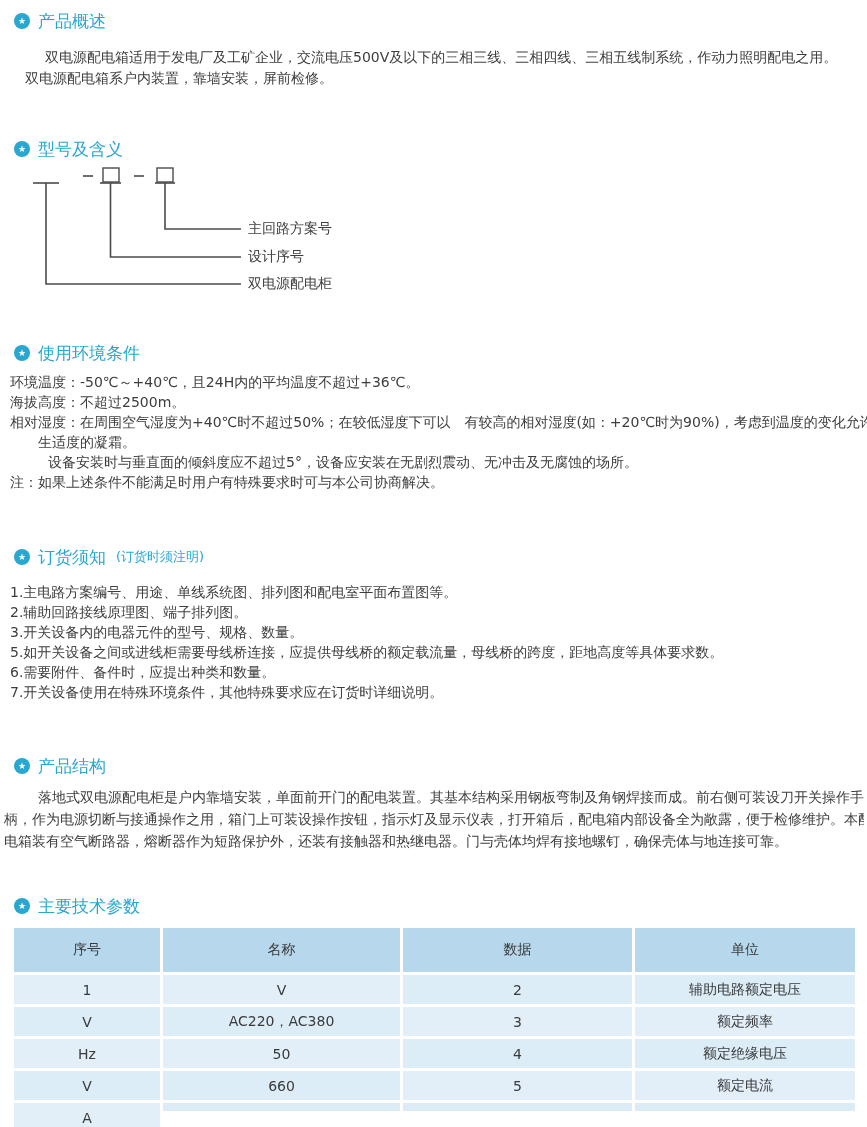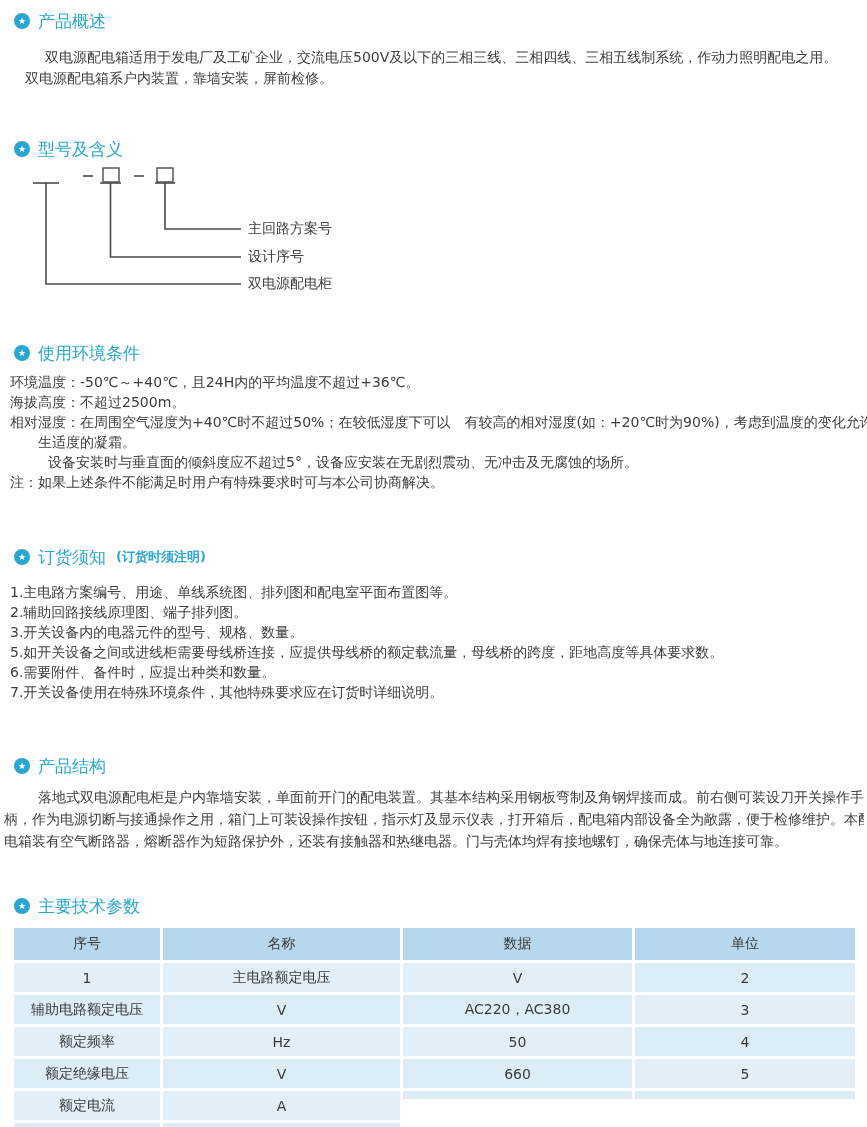--- a/index.html
+++ b/index.html
@@ -11,41 +11,41 @@
   }
   .section-heading{
     position:absolute;left:14px;display:flex;align-items:center;gap:8px;
     color:#29a7d0;font-size:17px;line-height:20px;white-space:nowrap;
   }
   .icon-star{
     width:16px;height:16px;border-radius:50%;background:#29a7d0;color:#fff;
     display:flex;align-items:center;justify-content:center;
     font-size:9px;line-height:16px;flex:0 0 16px;
   }
-  .heading-sub{font-size:13px;margin-left:2px;font-weight:bold;}
+  .heading-sub{font-size:13px;margin-left:2px;}
   .textblock{position:absolute;line-height:20px;white-space:nowrap;}
   .line{white-space:nowrap;}
   .ov-block{left:25px;top:47px;line-height:21px;}
   .ov-line1{padding-left:20px;}
   .env-block{left:10px;top:372px;width:857px;overflow:hidden;}
   .env-ind28{padding-left:28px;}
   .env-ind38{padding-left:38px;}
   .order-block{left:10px;top:582px;}
   .struct-block{left:4px;top:786px;width:860px;line-height:22px;overflow:hidden;}
   .st-line1{padding-left:34px;}
   .diagram{position:absolute;left:0;top:160px;}
   .params-table{
     position:absolute;left:14px;top:928px;width:841px;
     display:grid;grid-template-columns:146px 237px 229px 1fr;gap:3px;
   }
   .cell{
     display:flex;align-items:center;justify-content:center;
     font-size:14px;color:#3a3a3a;
   }
-  .th{height:32px;background:#b7d8ec;text-align:right;}
+  .th{height:44px;background:#b7d8ec;text-align:right;}
   .td{height:29px;background:#e2eff9;}
   .td-alt{background:#ddedf7;}
   .strip{height:8px;background:#dcecf7;}
 </style>
 </head>
 <body>
 
 <div class="section-heading" style="top:11px">
   <span class="icon-star">★</span>
   <span>产品概述</span>
@@ -129,21 +129,20 @@
   <span>主要技术参数</span>
 </div>
 
 <div class="params-table">
   <div class="cell th">序号</div>
   <div class="cell th">名称</div>
   <div class="cell th">数据</div>
   <div class="cell th">单位</div>
 
   <div class="cell td">1</div>
-  <div class="cell td">主电路额定电压</div>
   <div class="cell td">V</div>
 
   <div class="cell td td-alt">2</div>
   <div class="cell td td-alt">辅助电路额定电压</div>
   <div class="cell td td-alt">V</div>
   <div class="cell td td-alt">AC220，AC380</div>
 
   <div class="cell td">3</div>
   <div class="cell td">额定频率</div>
   <div class="cell td">Hz</div>

